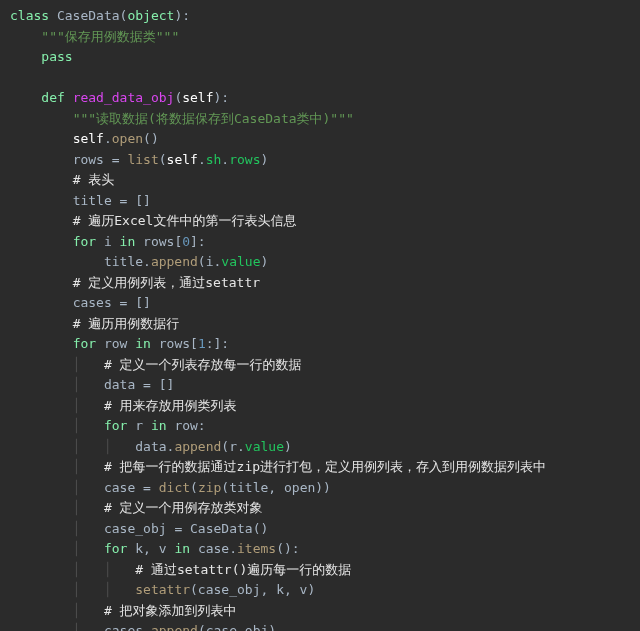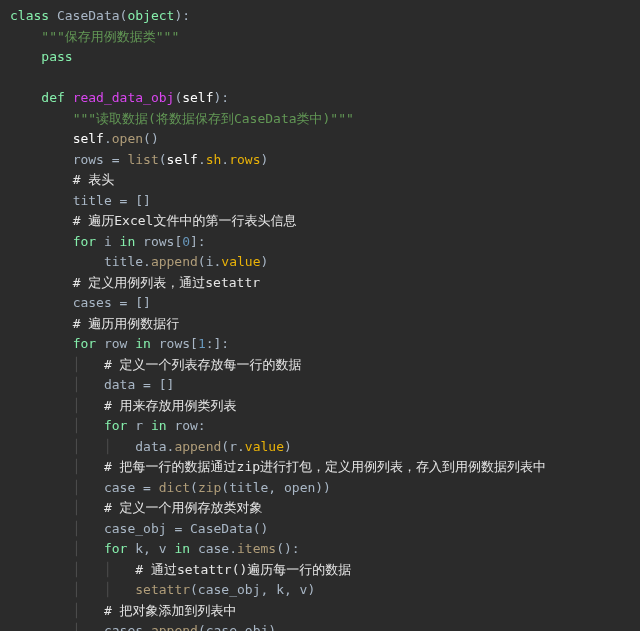--- a/index.html
+++ b/index.html
@@ -19,21 +19,21 @@
     padding: 6px 0 0 10px;
     white-space: pre;
   }
   .kw   { color: #86efac; }            
   .cls  { color: #a9b7c6; }            
   .obj  { color: #86efac; }            
   .doc  { color: #629755; }            
   .cmt  { color: #e5e5e5; }            
   .fname{ color: #d946ef; }            
   .self { color: #ffffff; }            
-  .attr { color: #eab308; }            
+  .attr { color: #22c55e; }            
   .call { color: #b09d79; margin-top: 36px; }         
   .num  { color: #6897bb; }
   .op   { color: #a9b7c6; }
   .punc { color: #a9b7c6; }
   .guide{ color: #4d4d4d; }            
 </style>
 </head>
 <body>
 
 <pre class="code"><span><span class="kw">class</span><span> </span><span class="cls">CaseData</span><span class="punc">(</span><span class="obj">object</span><span class="punc">)</span><span class="punc">:</span></span>

